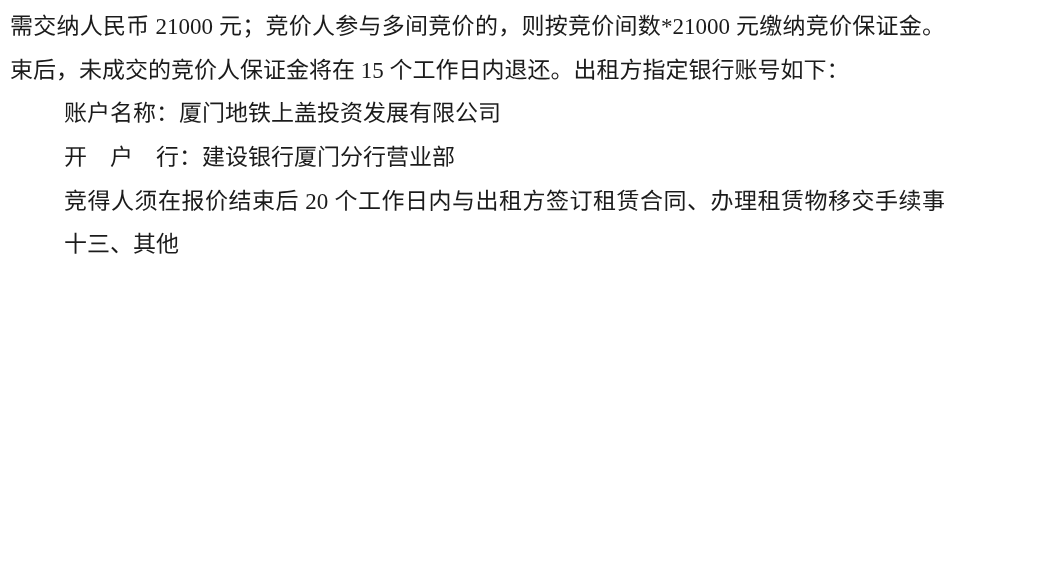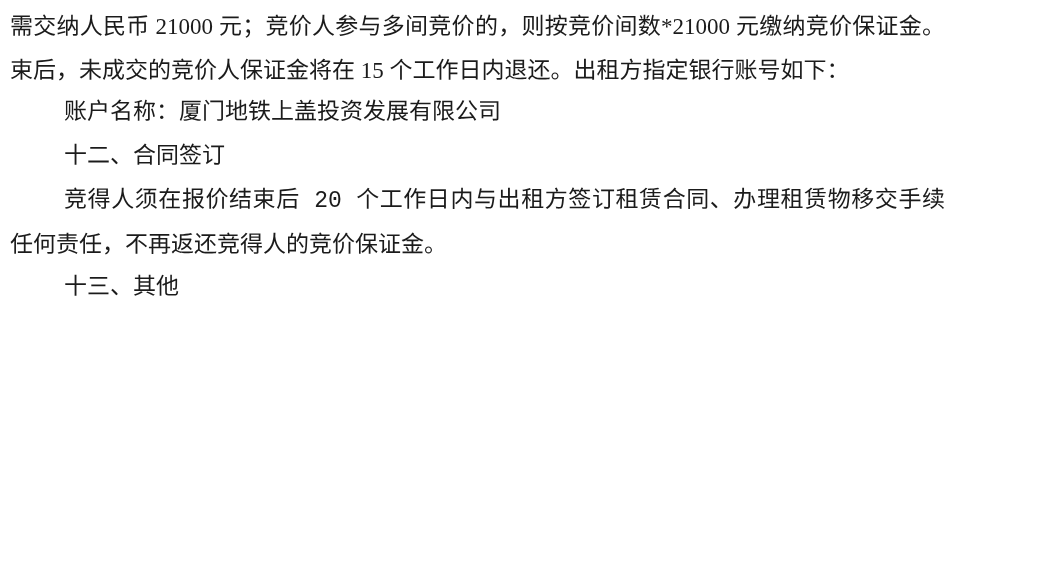--- a/index.html
+++ b/index.html
@@ -26,33 +26,31 @@
     width: 100%;
   }
   .line {
     height: 43.7px;
     line-height: 43.7px;
     overflow: hidden;
     white-space: pre-wrap;
   }
   .line.indent {
     padding-left: 54px;
-    font-family: Liberation Mono, monospace;
   }
   .line.justify {
     text-align: justify;
     text-align-last: justify;
   }
 </style>
 </head>
 <body>
 
 <div class="doc-page">
   <div class="doc-body" id="doc-body">
       <div class="line justify">需交纳人民币 21000 元；竞价人参与多间竞价的，则按竞价间数*21000 元缴纳竞价保证金。竞价结</div>
       <div class="line">束后，未成交的竞价人保证金将在 15 个工作日内退还。出租方指定银行账号如下：</div>
       <div class="line indent">账户名称：厦门地铁上盖投资发展有限公司</div>
-      <div class="line indent">十二、合同签订</div>
+      <div class="line indent">开　户　行：建设银行厦门分行营业部</div>
       <div class="line indent justify">竞得人须在报价结束后 20 个工作日内与出租方签订租赁合同、办理租赁物移交手续事宜，如未</div>
-      <div class="line">任何责任，不再返还竞得人的竞价保证金。</div>
       <div class="line indent">十三、其他</div>
     </div>
 </div>
 
 </body></html>

